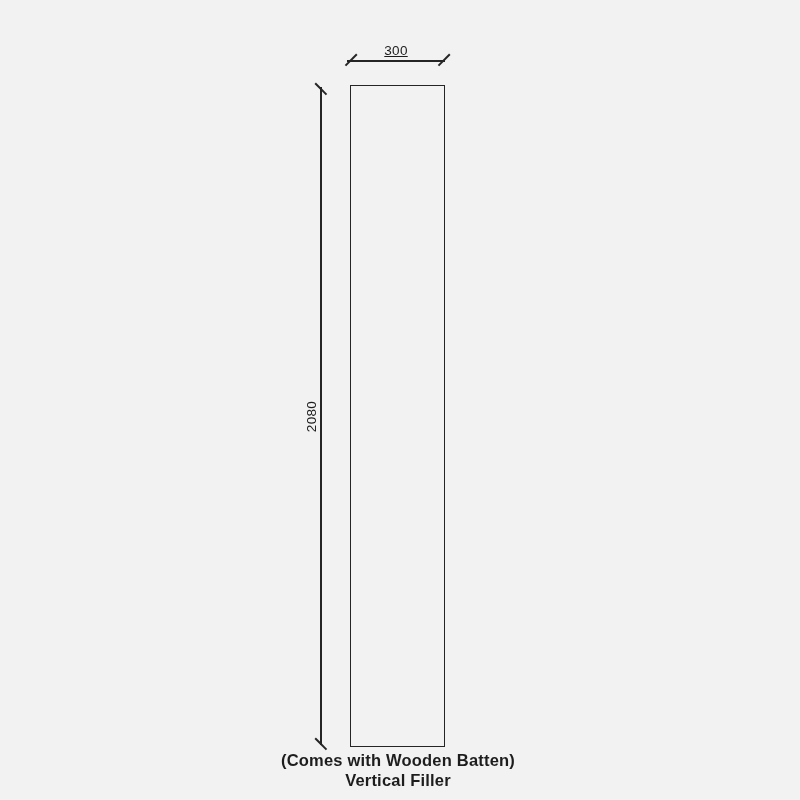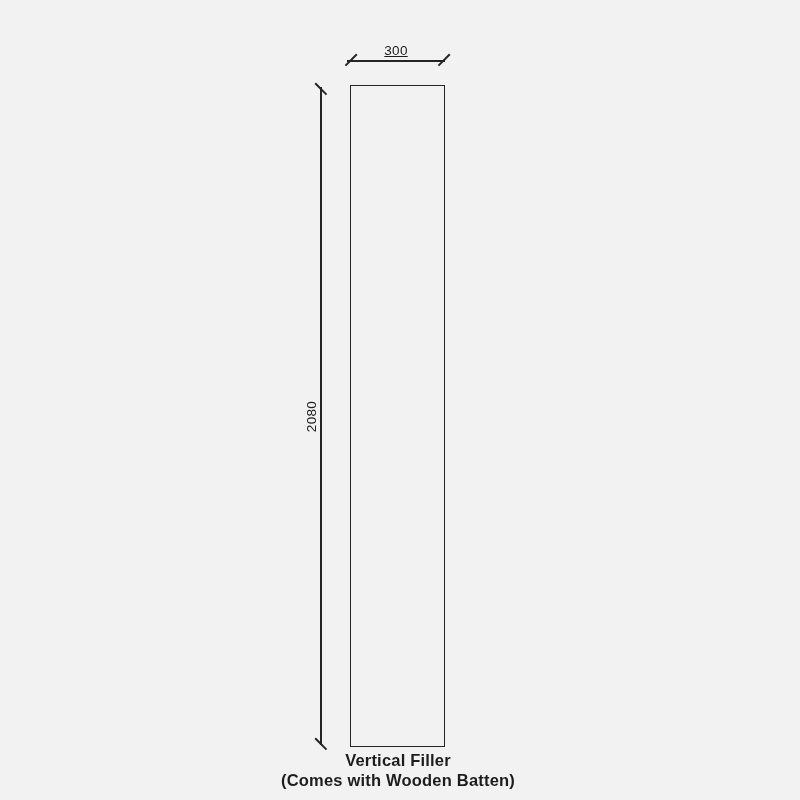--- a/index.html
+++ b/index.html
@@ -98,17 +98,17 @@
   </div>
 
   <div>
     <div class="dim-line-v"></div>
     <div class="tick tick-back tick-v-top"></div>
     <div class="tick tick-back tick-v-bottom"></div>
     <div class="dim-label dim-label-height">2080</div>
   </div>
 
   <div class="caption">
+    <div>(Comes with Wooden Batten)</div>
     <div>Vertical Filler</div>
-    <div>(Comes with Wooden Batten)</div>
   </div>
 
 </div>
 
 </body></html>

